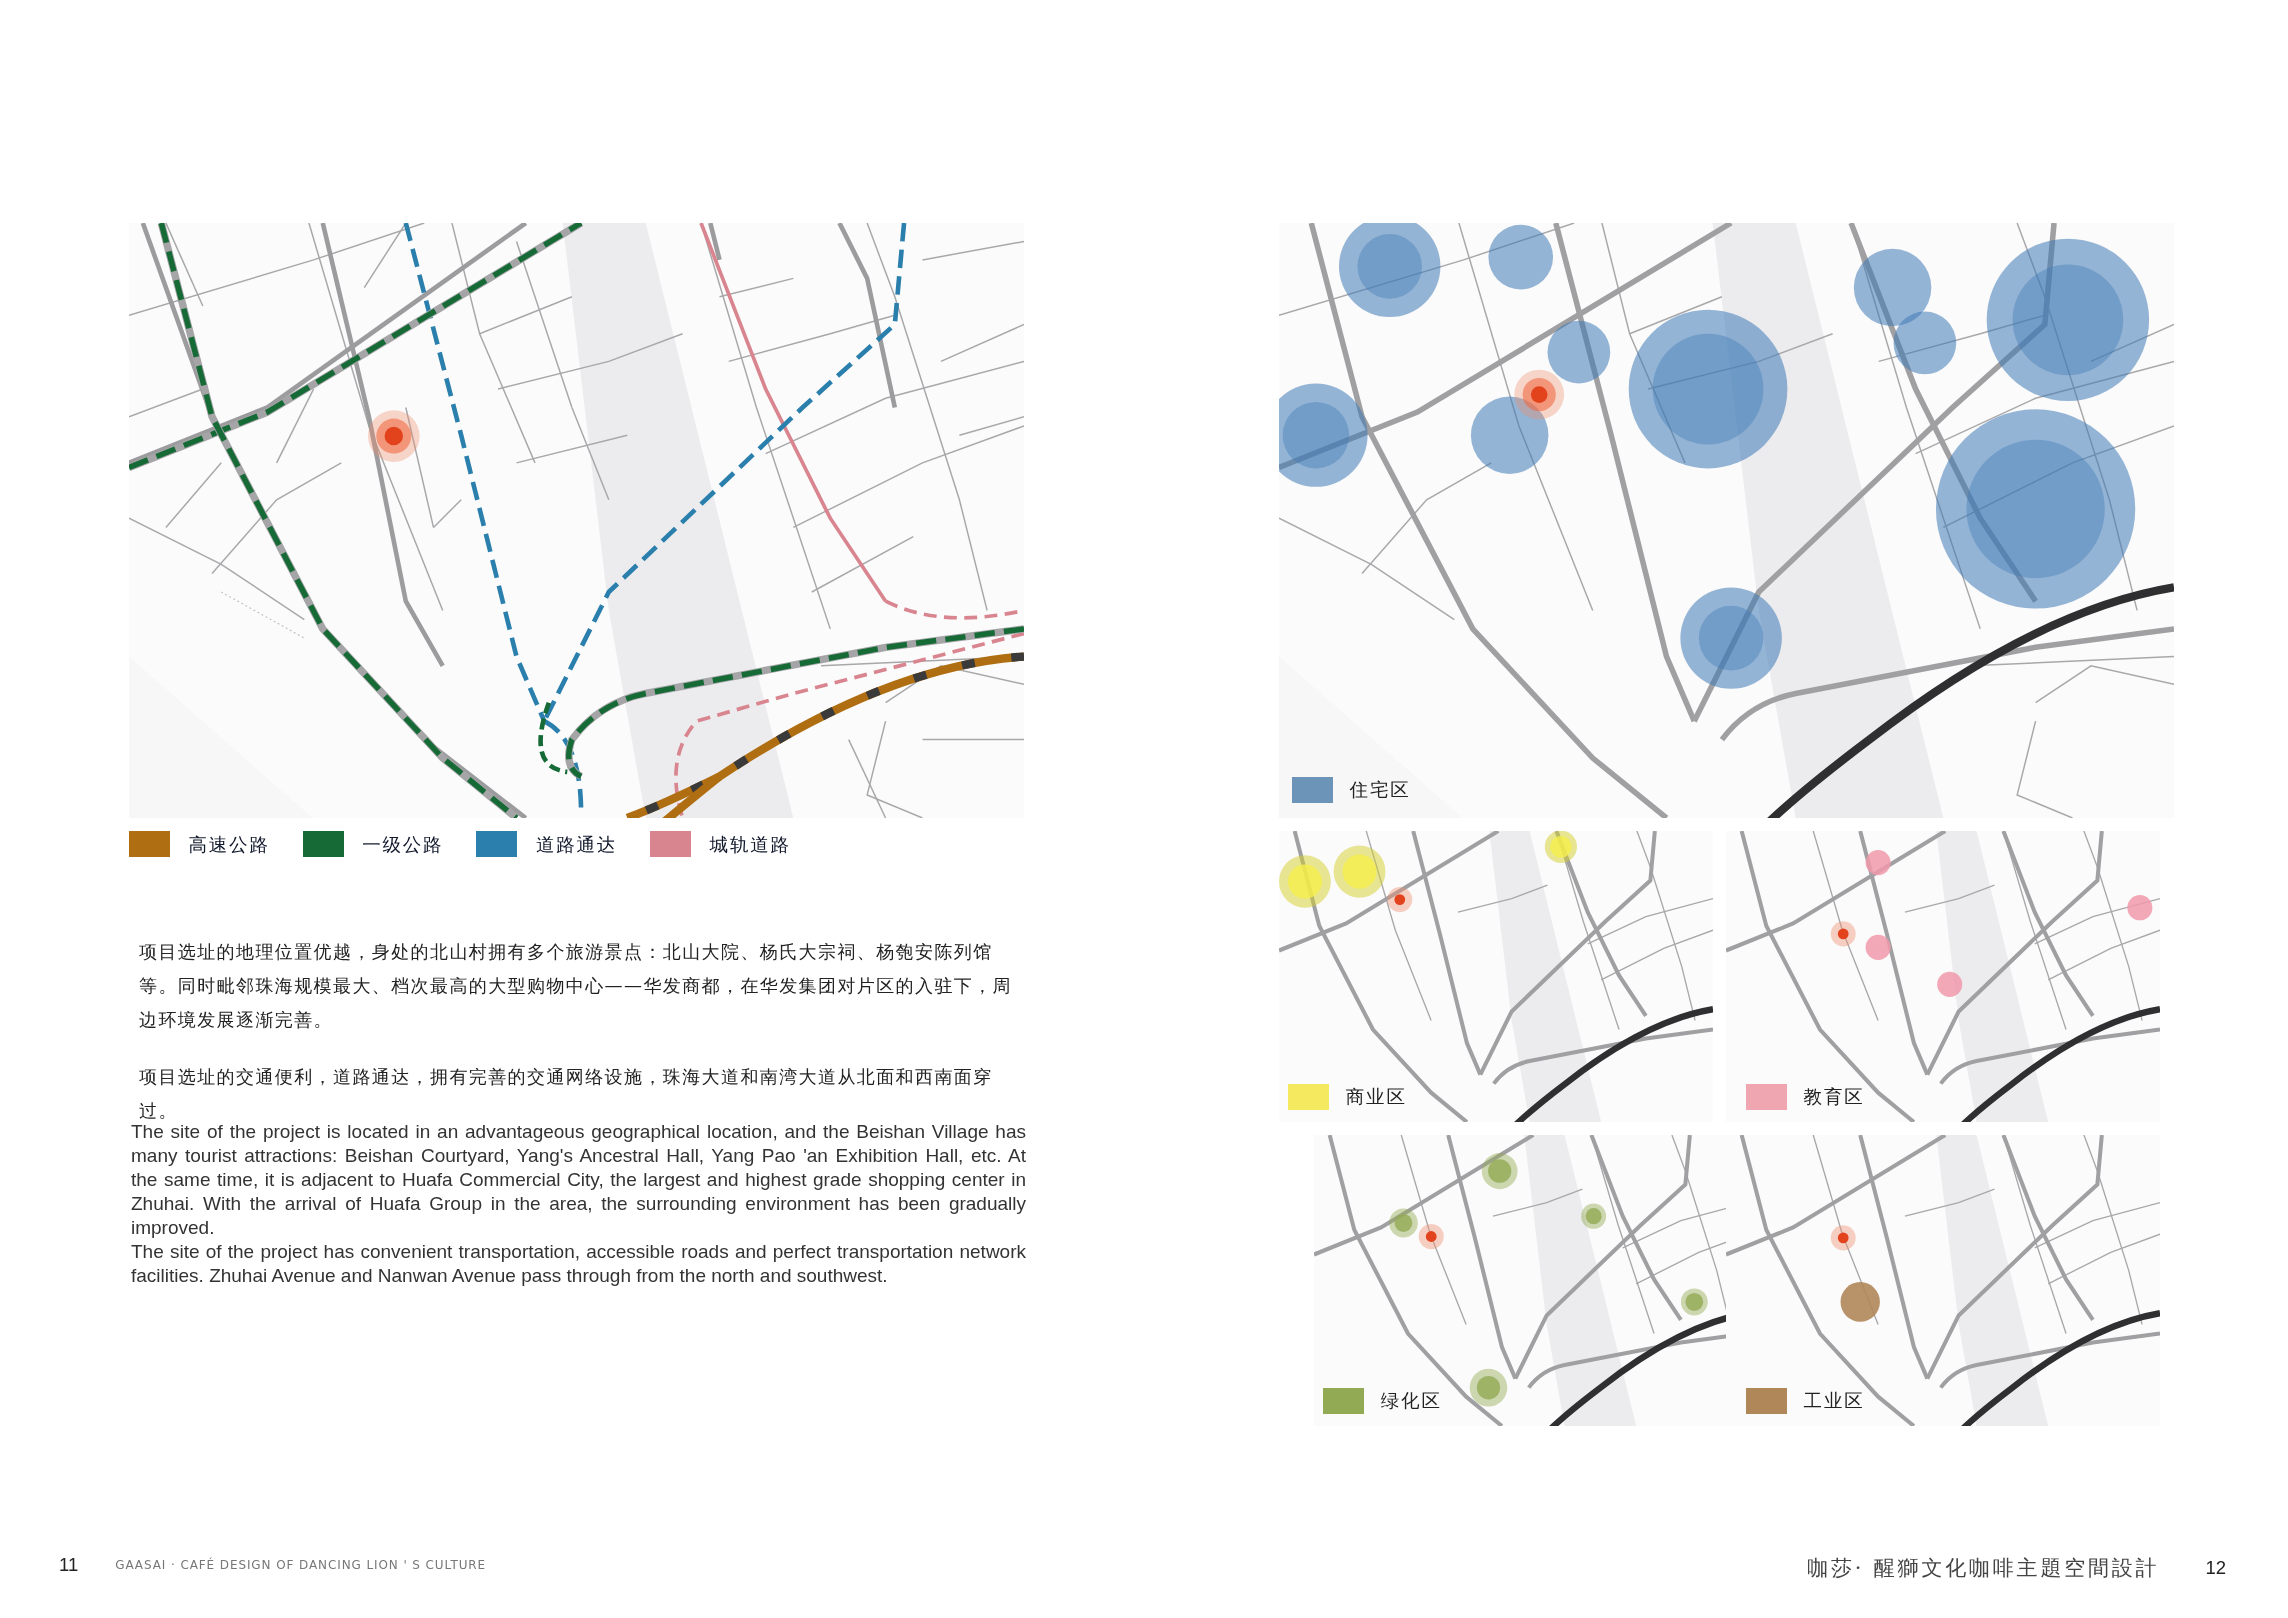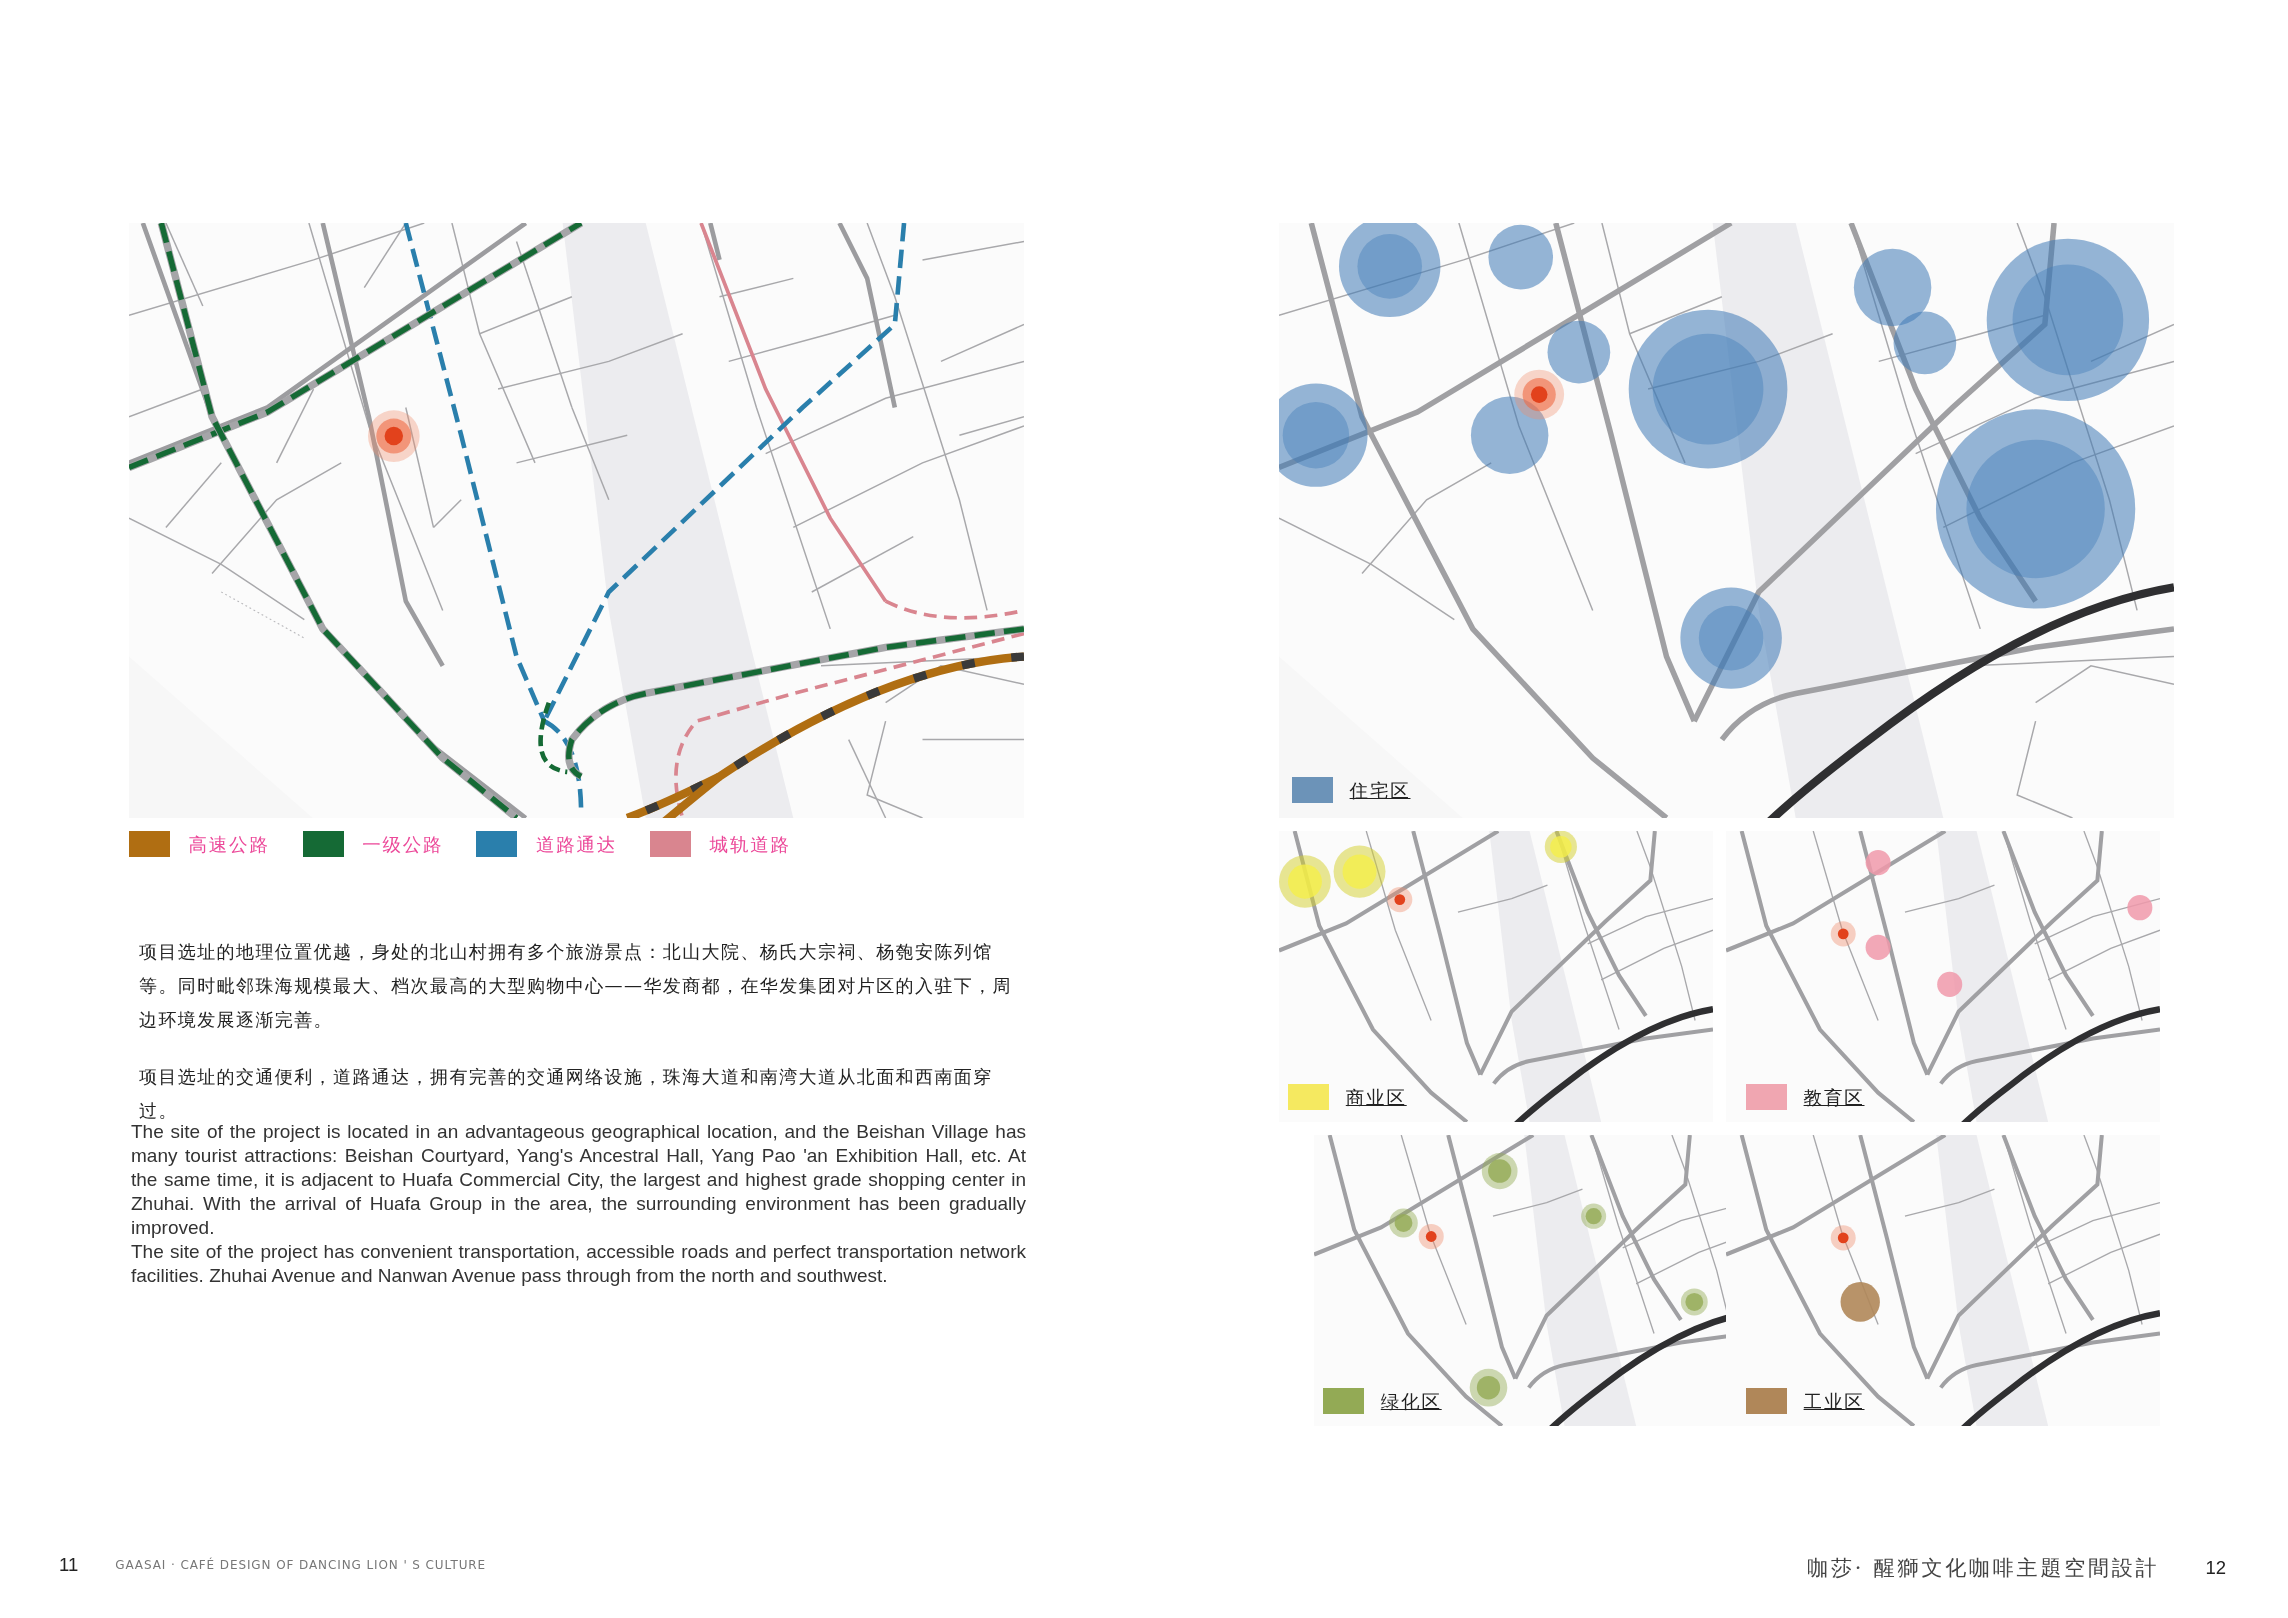--- a/index.html
+++ b/index.html
@@ -10,23 +10,23 @@
   #map-roads { left:129px; top:223px; width:895px; height:595px; }
   #map-residential { left:1279px; top:223px; width:895px; height:595px; }
   #map-commercial { left:1279px; top:831px; width:434px; height:291px; }
   #map-education { left:1726px; top:831px; width:434px; height:291px; }
   #map-green { left:1314px; top:1135px; width:434px; height:291px; }
   #map-industrial { left:1726px; top:1135px; width:434px; height:291px; }
 
   .road-legend { position:absolute; left:129px; top:831px; display:flex; align-items:center; gap:0; }
   .road-legend .item { display:flex; align-items:center; margin-right:33px; }
   .swatch { width:41px; height:26px; display:inline-block; }
-  .road-legend .lbl { font-family:Liberation Sans, sans-serif; font-size:18.5px; margin-left:18.5px; letter-spacing:1.8px; color:#ec4899;text-align:center; }
-
-  .zone-legend { position:absolute; display:flex; align-items:flex-end;text-decoration:underline; }
+  .road-legend .lbl { font-family:Liberation Sans, sans-serif; font-size:18.5px; margin-left:18.5px; letter-spacing:1.8px; color:#0f172a;text-align:center; }
+
+  .zone-legend { position:absolute; display:flex; align-items:flex-start; }
   .zone-legend .swatch { width:41px; height:26px; }
   .zone-legend .lbl { font-family:"DejaVu Serif", serif; font-size:18.5px; margin-left:16.6px; letter-spacing:1.8px; color:#222; }
 
   .text-block { position:absolute; left:131px; width:895px; }
   .cn { font-family:"DejaVu Serif", serif; font-size:18px; line-height:34px; color:#222; letter-spacing:1.4px; margin:8px; }
   .en { font-family:"Liberation Sans", sans-serif; font-size:19px; line-height:24px; color:#333; text-align:justify; margin:0; }
 
   .footer-left { position:absolute; left:59px; top:1554px; display:flex; align-items:center; }
   .page-num { font-family:"Liberation Sans", sans-serif; font-size:18.5px; color:#222; }
   .footer-title-en { font-family:"DejaVu Sans", sans-serif; font-size:12px; color:#777; margin-left:37px; letter-spacing:0.9px; }

